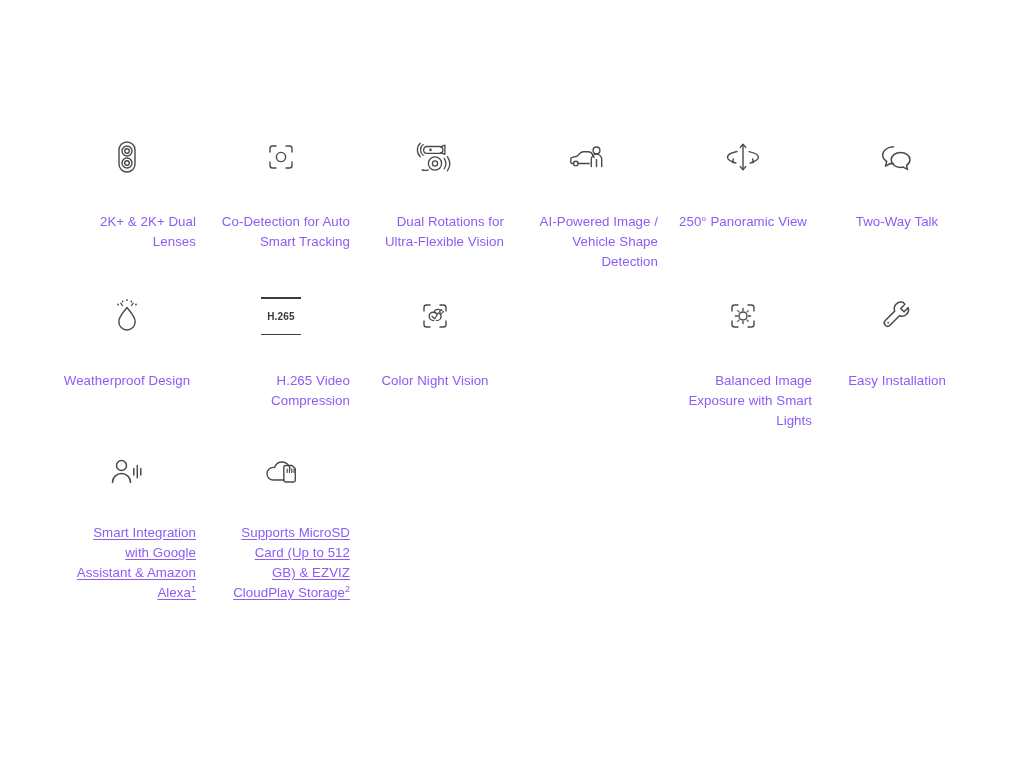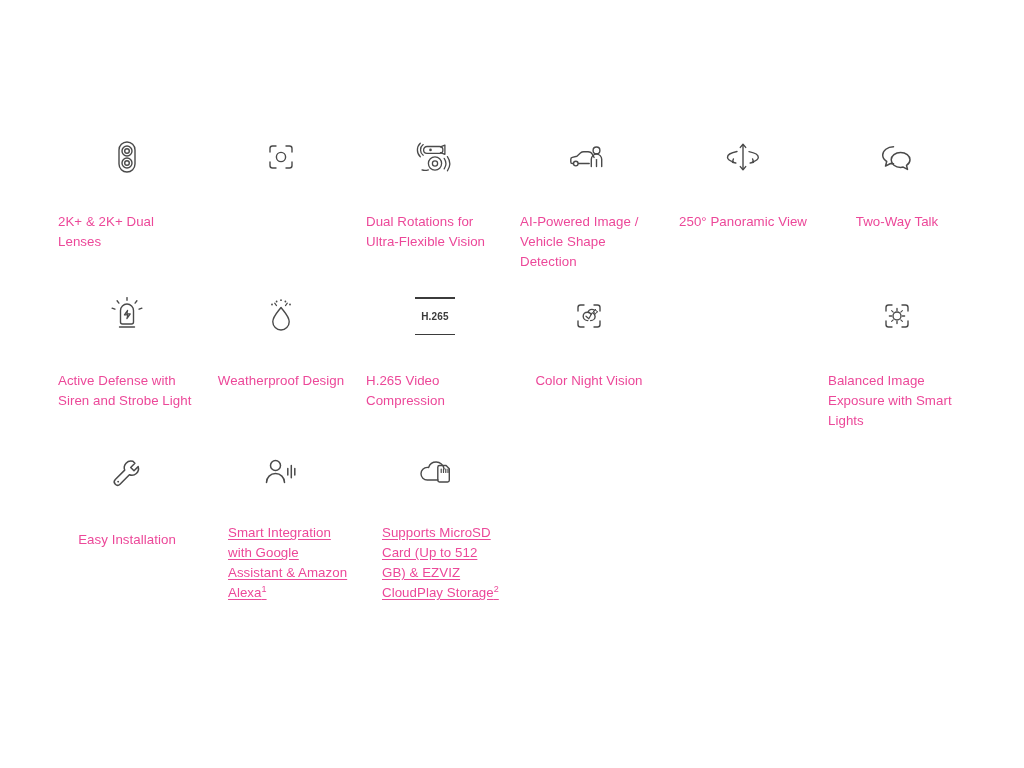--- a/index.html
+++ b/index.html
@@ -47,22 +47,22 @@
     align-items: center;
     justify-content: center;
     margin-bottom: 24px;
   }
   .icon-box svg {
     display: block;
   }
   .feature-label {
     font-size: 13.3px;
     line-height: 20px;
-    color: #ec4899;
-    text-align: left;
+    color: #8b5cf6;
+    text-align: right;
     letter-spacing: 0.05px;
     font-family: "Liberation Sans", sans-serif;
   }
   .feature-label.link {
     text-decoration: underline;
     text-underline-offset: 2px;
     cursor: pointer;
     margin-left: 16px;
   }
   .feature-label sup {
@@ -112,20 +112,21 @@
     <div class="feature-cell">
       <div class="icon-box">
         <svg width="44" height="44" viewBox="0 0 44 44" fill="none" stroke="#4a4a4a" stroke-width="1.4" stroke-linecap="round">
           <path d="M11 17V13.5A2.5 2.5 0 0 1 13.5 11H17"></path>
           <path d="M27 11h3.5A2.5 2.5 0 0 1 33 13.5V17"></path>
           <path d="M33 27v3.5a2.5 2.5 0 0 1-2.5 2.5H27"></path>
           <path d="M17 33h-3.5A2.5 2.5 0 0 1 11 30.5V27"></path>
           <circle cx="22" cy="22" r="4.6"></circle>
         </svg>
       </div>
+      <div class="feature-label">Co-Detection for Auto Smart Tracking</div>
     </div>
 
 
     <div class="feature-cell">
       <div class="icon-box">
         <svg width="48" height="44" viewBox="0 0 48 44" fill="none" stroke="#4a4a4a" stroke-width="1.3" stroke-linecap="round" stroke-linejoin="round">
           <path d="M16 11.5h12.5a3.4 3.4 0 0 1 0 6.8H16a3.4 3.4 0 0 1 0-6.8z"></path>
           <circle cx="19.5" cy="14.9" r="1.3" fill="#4a4a4a" stroke="none"></circle>
           <path d="M29.5 11.8l4.4-1.7v9.2l-4.4-1.6"></path>
           <path d="M12.2 9.6a6.6 6.6 0 0 0 0 10.6M9.3 8.2a9.3 9.3 0 0 0 0 13.5"></path>
@@ -171,33 +172,20 @@
     <div class="feature-cell">
       <div class="icon-box">
         <svg width="46" height="44" viewBox="0 0 46 44" fill="none" stroke="#4a4a4a" stroke-width="1.5" stroke-linecap="round" stroke-linejoin="round">
           <path d="M19.5 11.8c-6 0-10.8 3.7-10.8 8.3 0 2.6 1.6 4.9 4 6.4l-1.2 4.6 5-2.6c1 .2 2 .3 3 .3"></path>
           <path d="M26.6 17.5c5.2 0 9.4 3.3 9.4 7.3 0 2.3-1.4 4.3-3.5 5.6l1 4-4.3-2.3c-.8.2-1.7.3-2.6.3-5.2 0-9.4-3.3-9.4-7.6 0-4 4.2-7.3 9.4-7.3z"></path>
         </svg>
       </div>
       <div class="feature-label">Two-Way Talk</div>
     </div>
 
-    <div class="feature-cell">
-      <div class="icon-box">
-        <svg width="44" height="46" viewBox="0 0 44 46" fill="none" stroke="#4a4a4a" stroke-width="1.4" stroke-linecap="round" stroke-linejoin="round">
-          <path d="M15.5 17.5a6.5 6.5 0 0 1 13 0v11.5a2 2 0 0 1-2 2h-9a2 2 0 0 1-2-2z"></path>
-          <path d="M14.5 34h15"></path>
-          <path d="M22.6 17.3l-3.2 4.6h3.4l-.9 3.8 3.4-4.8h-3.4z" stroke-width="1.2"></path>
-          <path d="M22 7.3V4.6"></path>
-          <path d="M13.9 10.1l-1.8-2.3M30.1 10.1l1.8-2.3"></path>
-          <path d="M9.9 16.2l-2.8-1M34.1 16.2l2.8-1"></path>
-        </svg>
-      </div>
-      <div class="feature-label">Active Defense with Siren and Strobe Light</div>
-    </div>
 
     <div class="feature-cell">
       <div class="icon-box">
         <svg width="44" height="46" viewBox="0 0 44 46" fill="none" stroke="#4a4a4a" stroke-width="1.4" stroke-linecap="round" stroke-linejoin="round">
           <path d="M22 14.5c-3.4 4.6-8.2 9-8.2 14.3A8.2 8.2 0 0 0 22 37a8.2 8.2 0 0 0 8.2-8.2c0-5.3-4.8-9.7-8.2-14.3z"></path>
           <path d="M17.5 12.6l-1.8-2.4M26.5 12.6l1.8-2.4" stroke-width="1.2"></path>
           <circle cx="13" cy="11.5" r="0.9" fill="#4a4a4a" stroke="none"></circle>
           <circle cx="17.6" cy="8.5" r="0.9" fill="#4a4a4a" stroke="none"></circle>
           <circle cx="26.4" cy="8.5" r="0.9" fill="#4a4a4a" stroke="none"></circle>
           <circle cx="31" cy="11.5" r="0.9" fill="#4a4a4a" stroke="none"></circle>

